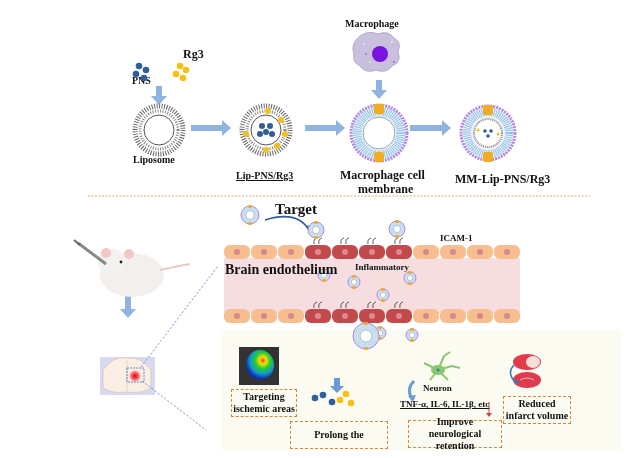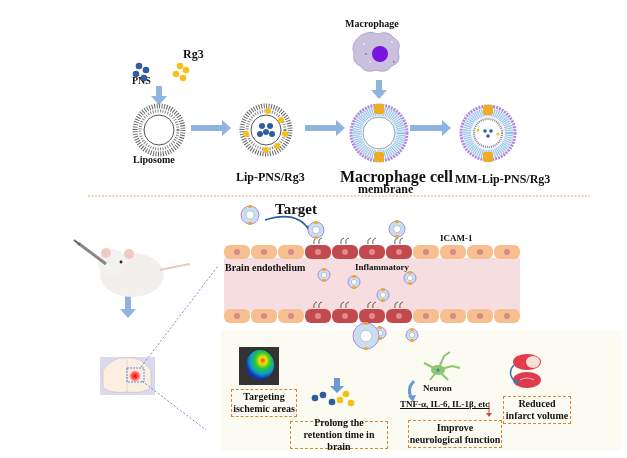--- a/index.html
+++ b/index.html
@@ -8,22 +8,22 @@
   .box{position:absolute;border:1.5px dashed #d4893a;background:#fbfbf1;font-weight:bold;font-size:10px;text-align:center;line-height:12px;color:#111;display:flex;align-items:center;justify-content:center;}
   svg{position:absolute;overflow:visible;}
 </style>
 </head>
 <body>
 
 <div class="lbl" style="left:132px;top:47px;font-size:10px;margin-top:28px;">PNS</div>
 <div class="lbl" style="left:183px;top:47px;font-size:12px;">Rg3</div>
 <div class="lbl" style="left:345px;top:18px;font-size:10px;">Macrophage</div>
 <div class="lbl" style="left:133px;top:154px;font-size:10px;">Liposome</div>
-<div class="lbl" style="left:236px;top:170px;font-size:12px;">Lip-PNS/Rg3</div>
-<div class="lbl" style="left:340px;top:168px;font-size:16px;">Macrophage cell</div>
+<div class="lbl" style="left:236px;top:170px;font-size:10px;text-decoration:underline;">Lip-PNS/Rg3</div>
+<div class="lbl" style="left:340px;top:168px;font-size:12px;">Macrophage cell</div>
 <div class="lbl" style="left:358px;top:182px;font-size:12px;">membrane</div>
 <div class="lbl" style="left:455px;top:172px;font-size:12px;">MM-Lip-PNS/Rg3</div>
 
 <svg width="627" height="458" style="left:0;top:0;">
   <defs>
     <radialGradient id="brainSpot" cx="50%" cy="50%" r="50%">
       <stop offset="0%" stop-color="#e30000"></stop>
         <stop offset="60%" stop-color="#f66"></stop>
         <stop offset="100%" stop-color="#fde3e3"></stop>
     </radialGradient>
@@ -295,29 +295,29 @@
     <ellipse cx="533" cy="362" rx="7" ry="6" fill="#f7e0d8"></ellipse>
     <ellipse cx="527" cy="380" rx="14" ry="8" fill="#df3b4f"></ellipse>
     <path d="M520 380 q7 -4 14 0" stroke="#f7b9c0" stroke-width="1" fill="none"></path>
     <path d="M514 365 q-8 8 2 18" stroke="#3b78b8" stroke-width="1.5" fill="none"></path>
     <path d="M514 381 l4 4 l1 -5z" fill="#3b78b8"></path>
   </g>
 </svg>
 
 <div class="lbl" style="left:275px;top:201px;font-size:15px;">Target</div>
 <div class="lbl" style="left:440px;top:233px;font-size:9px;">ICAM-1</div>
-<div class="lbl" style="left:225px;top:262px;font-size:10px;">Brain endothelium</div>
+<div class="lbl" style="left:225px;top:262px;font-size:14px;">Brain endothelium</div>
 <div class="lbl" style="left:355px;top:262px;font-size:9px;">Inflammatory</div>
 <div class="lbl" style="left:423px;top:383px;font-size:9px;">Neuron</div>
 <div class="lbl" style="left:400px;top:399px;font-size:9px;text-decoration:underline;">TNF-α, IL-6, IL-1β, etc</div>
 
 <div class="box" style="left:231px;top:389px;width:64px;height:26px;">
   <div><span>Targeting</span><br><span>ischemic areas</span></div>
 </div>
 <div class="box" style="left:290px;top:421px;width:96px;height:26px;">
-  <div><span>Prolong the</span><br><span>retention time in brain</span></div>
+  <div><span>Prolong the</span><br></div>
 </div>
 <div class="box" style="left:392px;top:420px;width:92px;height:26px;margin-left:16px;">
-  <div><span>Improve</span><br><span>neurological function</span></div>
+  <div><span>Improve</span><br><span>neurological retention</span></div>
 </div>
 <div class="box" style="left:503px;top:396px;width:66px;height:26px;">
   <div><span>Reduced</span><br><span>infarct volume</span></div>
 </div>
 
 </body></html>

